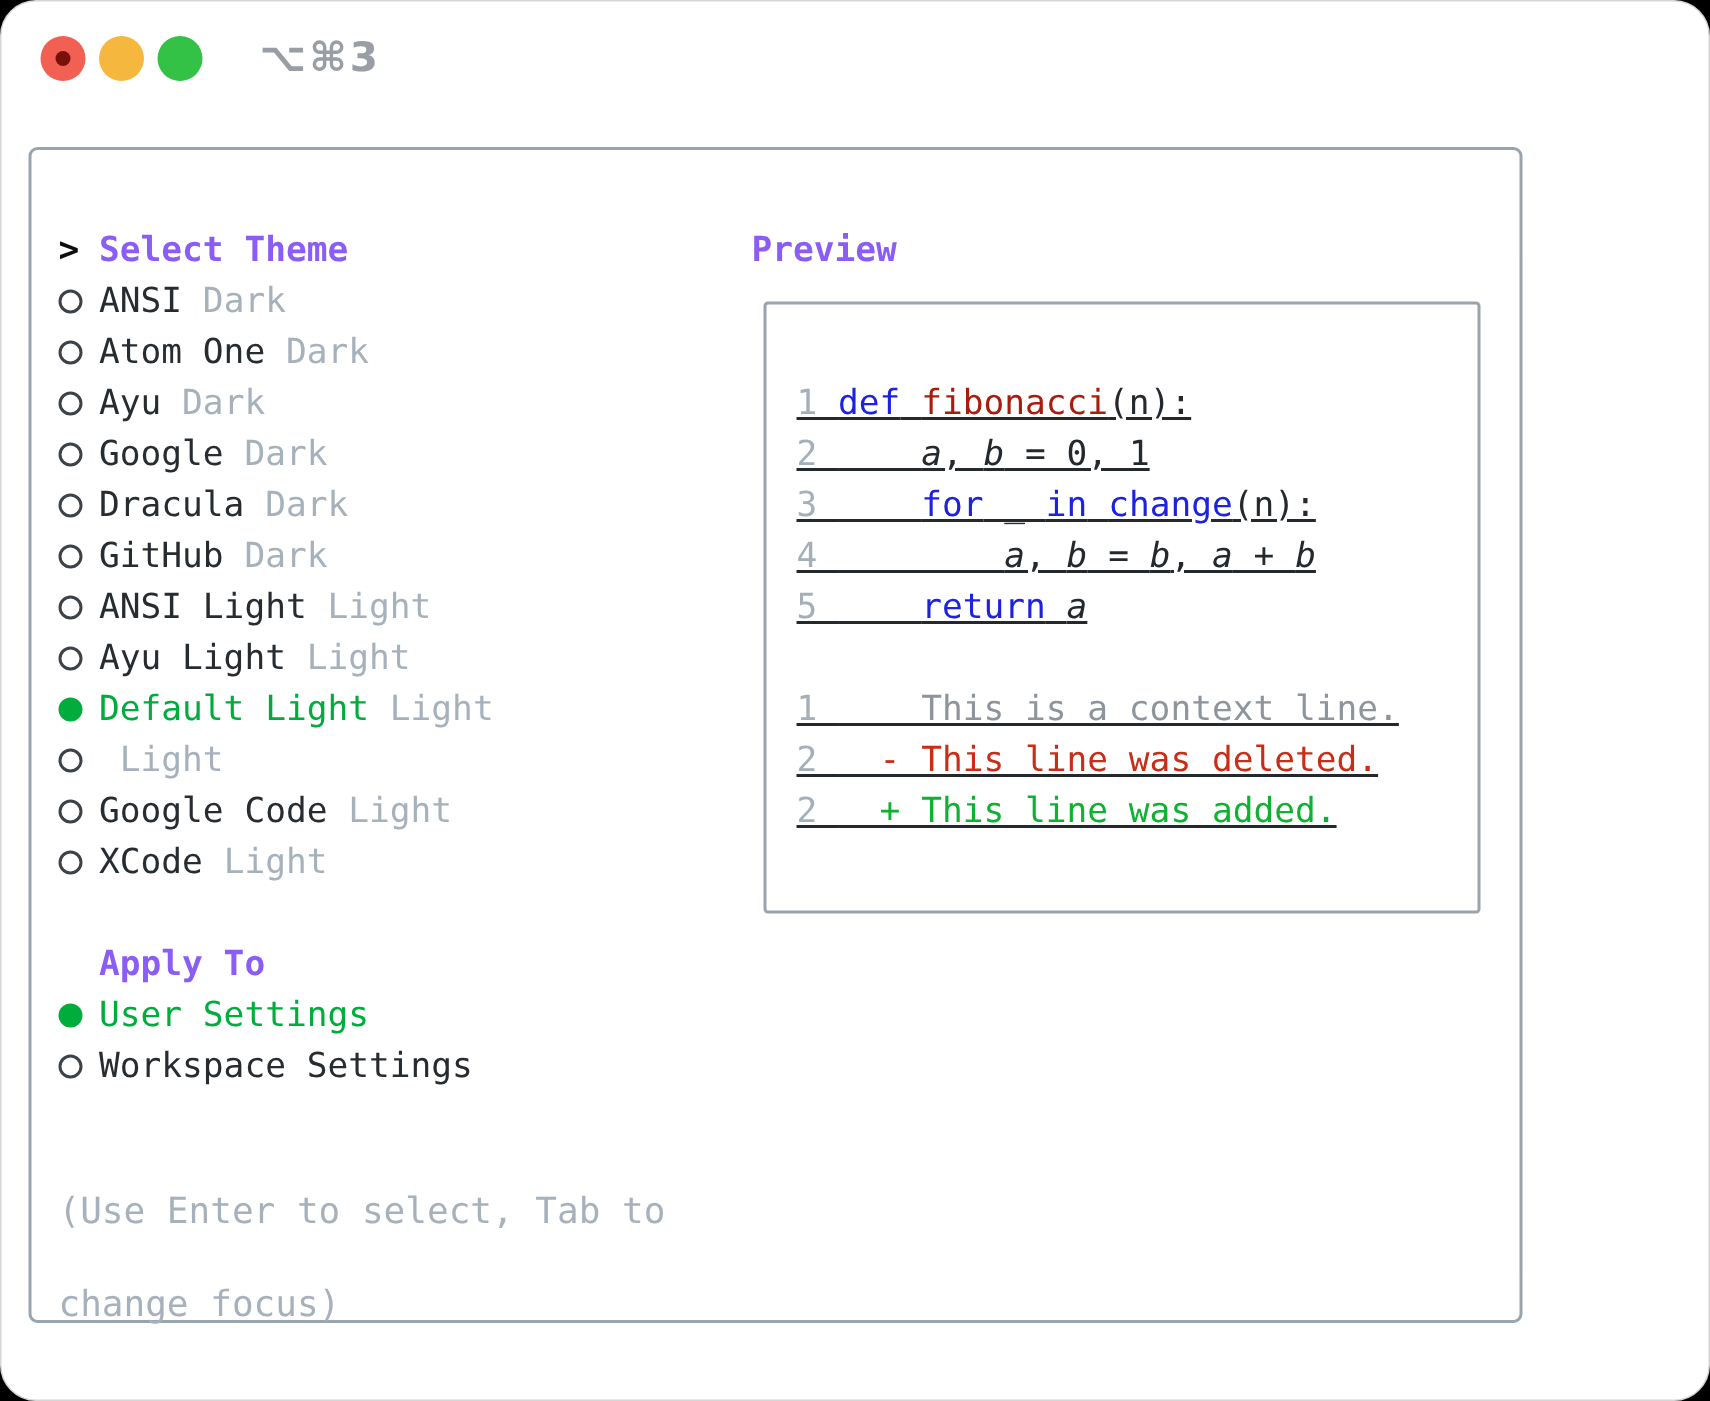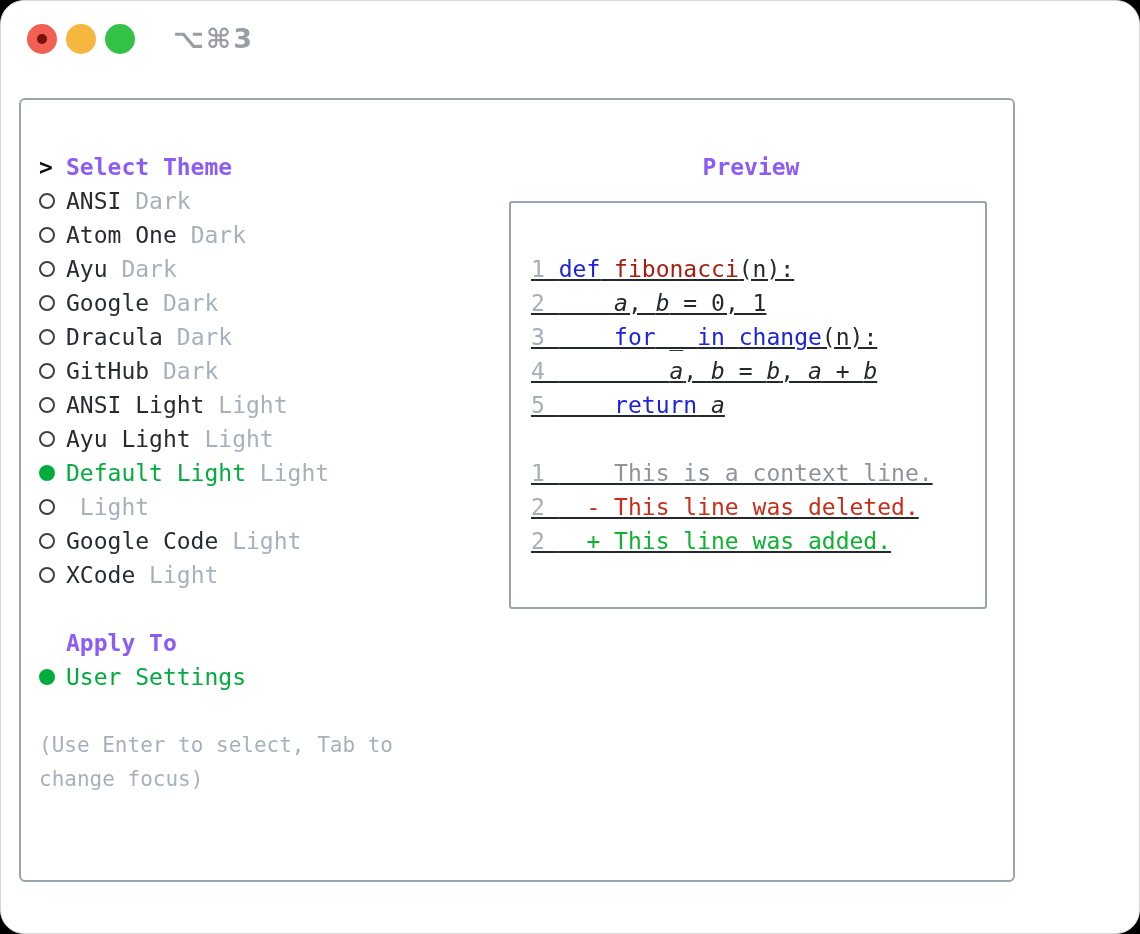--- a/index.html
+++ b/index.html
@@ -45,23 +45,23 @@
   .row span{white-space:pre;}
   .marker-slot{flex:0 0 27px;display:flex;align-items:center;}
   .cursor{font-weight:bold;color:#0c0e10;font-size:23px;}
   .marker{width:12px;height:12px;border-radius:50%;border:2px solid #3c4247;box-sizing:content-box;}
   .marker.sel{background:var(--accent-green);border-color:var(--accent-green);}
   .hdr{font-weight:bold;color:#8b5cf6;}
   .tname{color:var(--text-primary);}
   .tname.sel{color:var(--accent-green);}
   .tvariant{color:var(--muted-gray);}
   .spacer{height:34px;}
-  .hint-line{height:34px;line-height:34px;font-size:21px;color:var(--muted-gray);white-space:pre;}
+  .hint-line{height:34px;line-height:34px;font-size:24px;color:var(--muted-gray);white-space:pre;margin-top:28px;}
   
-  .preview-label{height:34px;line-height:34px;font-size:23px;text-align:center;}
+  .preview-label{height:34px;line-height:34px;font-size:23px;}
   .preview-box{
     margin-top:17px;margin-left:8px;width:434px;
     border:2px solid var(--border-gray);border-radius:3px;
     padding:49px 20px;background:#fff;
   }
   .code-line{height:34px;line-height:34px;font-size:23px;white-space:pre;color:#24292e;text-decoration:underline;}
   .ln{color:var(--line-number-gray);}
   .c-k{color:var(--keyword-blue);}
   .c-f{color:var(--function-red);}
   .c-v{font-style:italic;color:#24292e;}
@@ -158,20 +158,24 @@
 
       <div class="row">
         <span class="marker-slot"></span>
         <span class="hdr">Apply To</span>
       </div>
 
       <div>
           <div class="row">
             <span class="marker-slot"><span class="marker sel"></span></span>
             <span class="tname sel">User Settings</span>
+          </div>
+          <div class="row">
+            <span class="marker-slot"><span class="marker"></span></span>
+            <span class="tname">Workspace Settings</span>
           </div>
         </div>
 
       <div class="spacer"></div>
 
       <div>
           <div class="hint-line">(Use Enter to select, Tab to</div>
           <div class="hint-line">change focus)</div>
         </div>
     </div>

